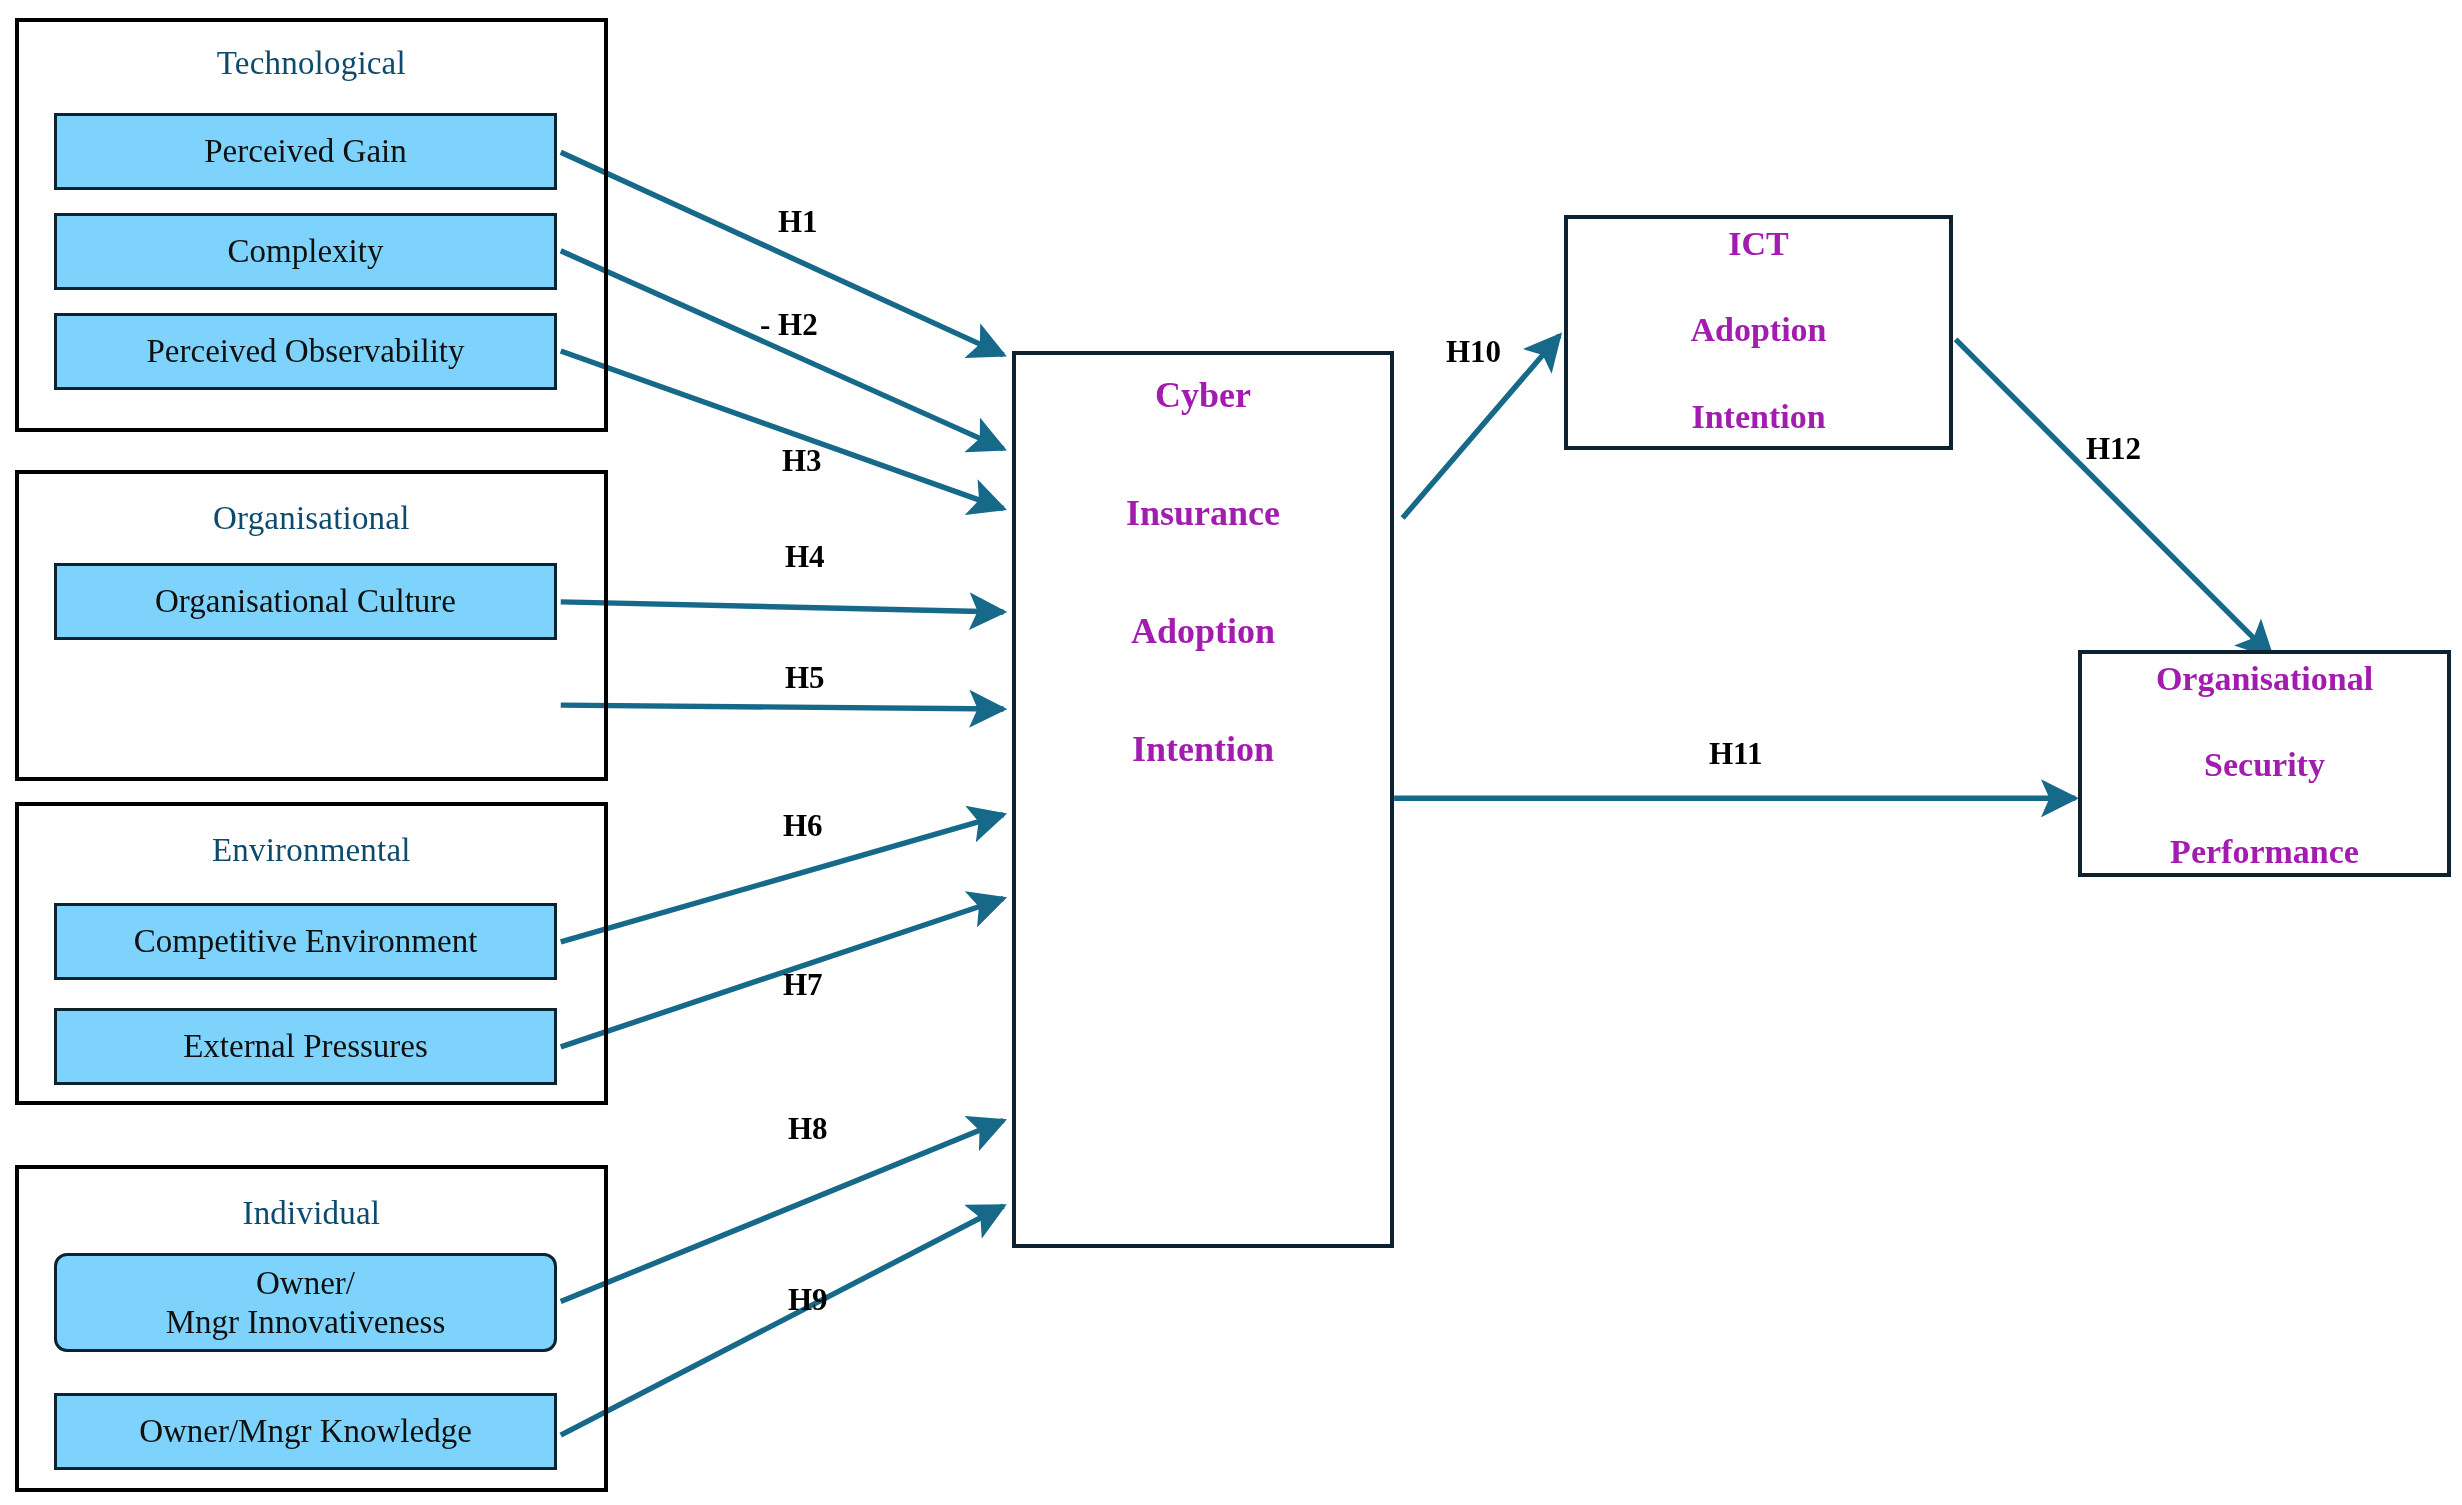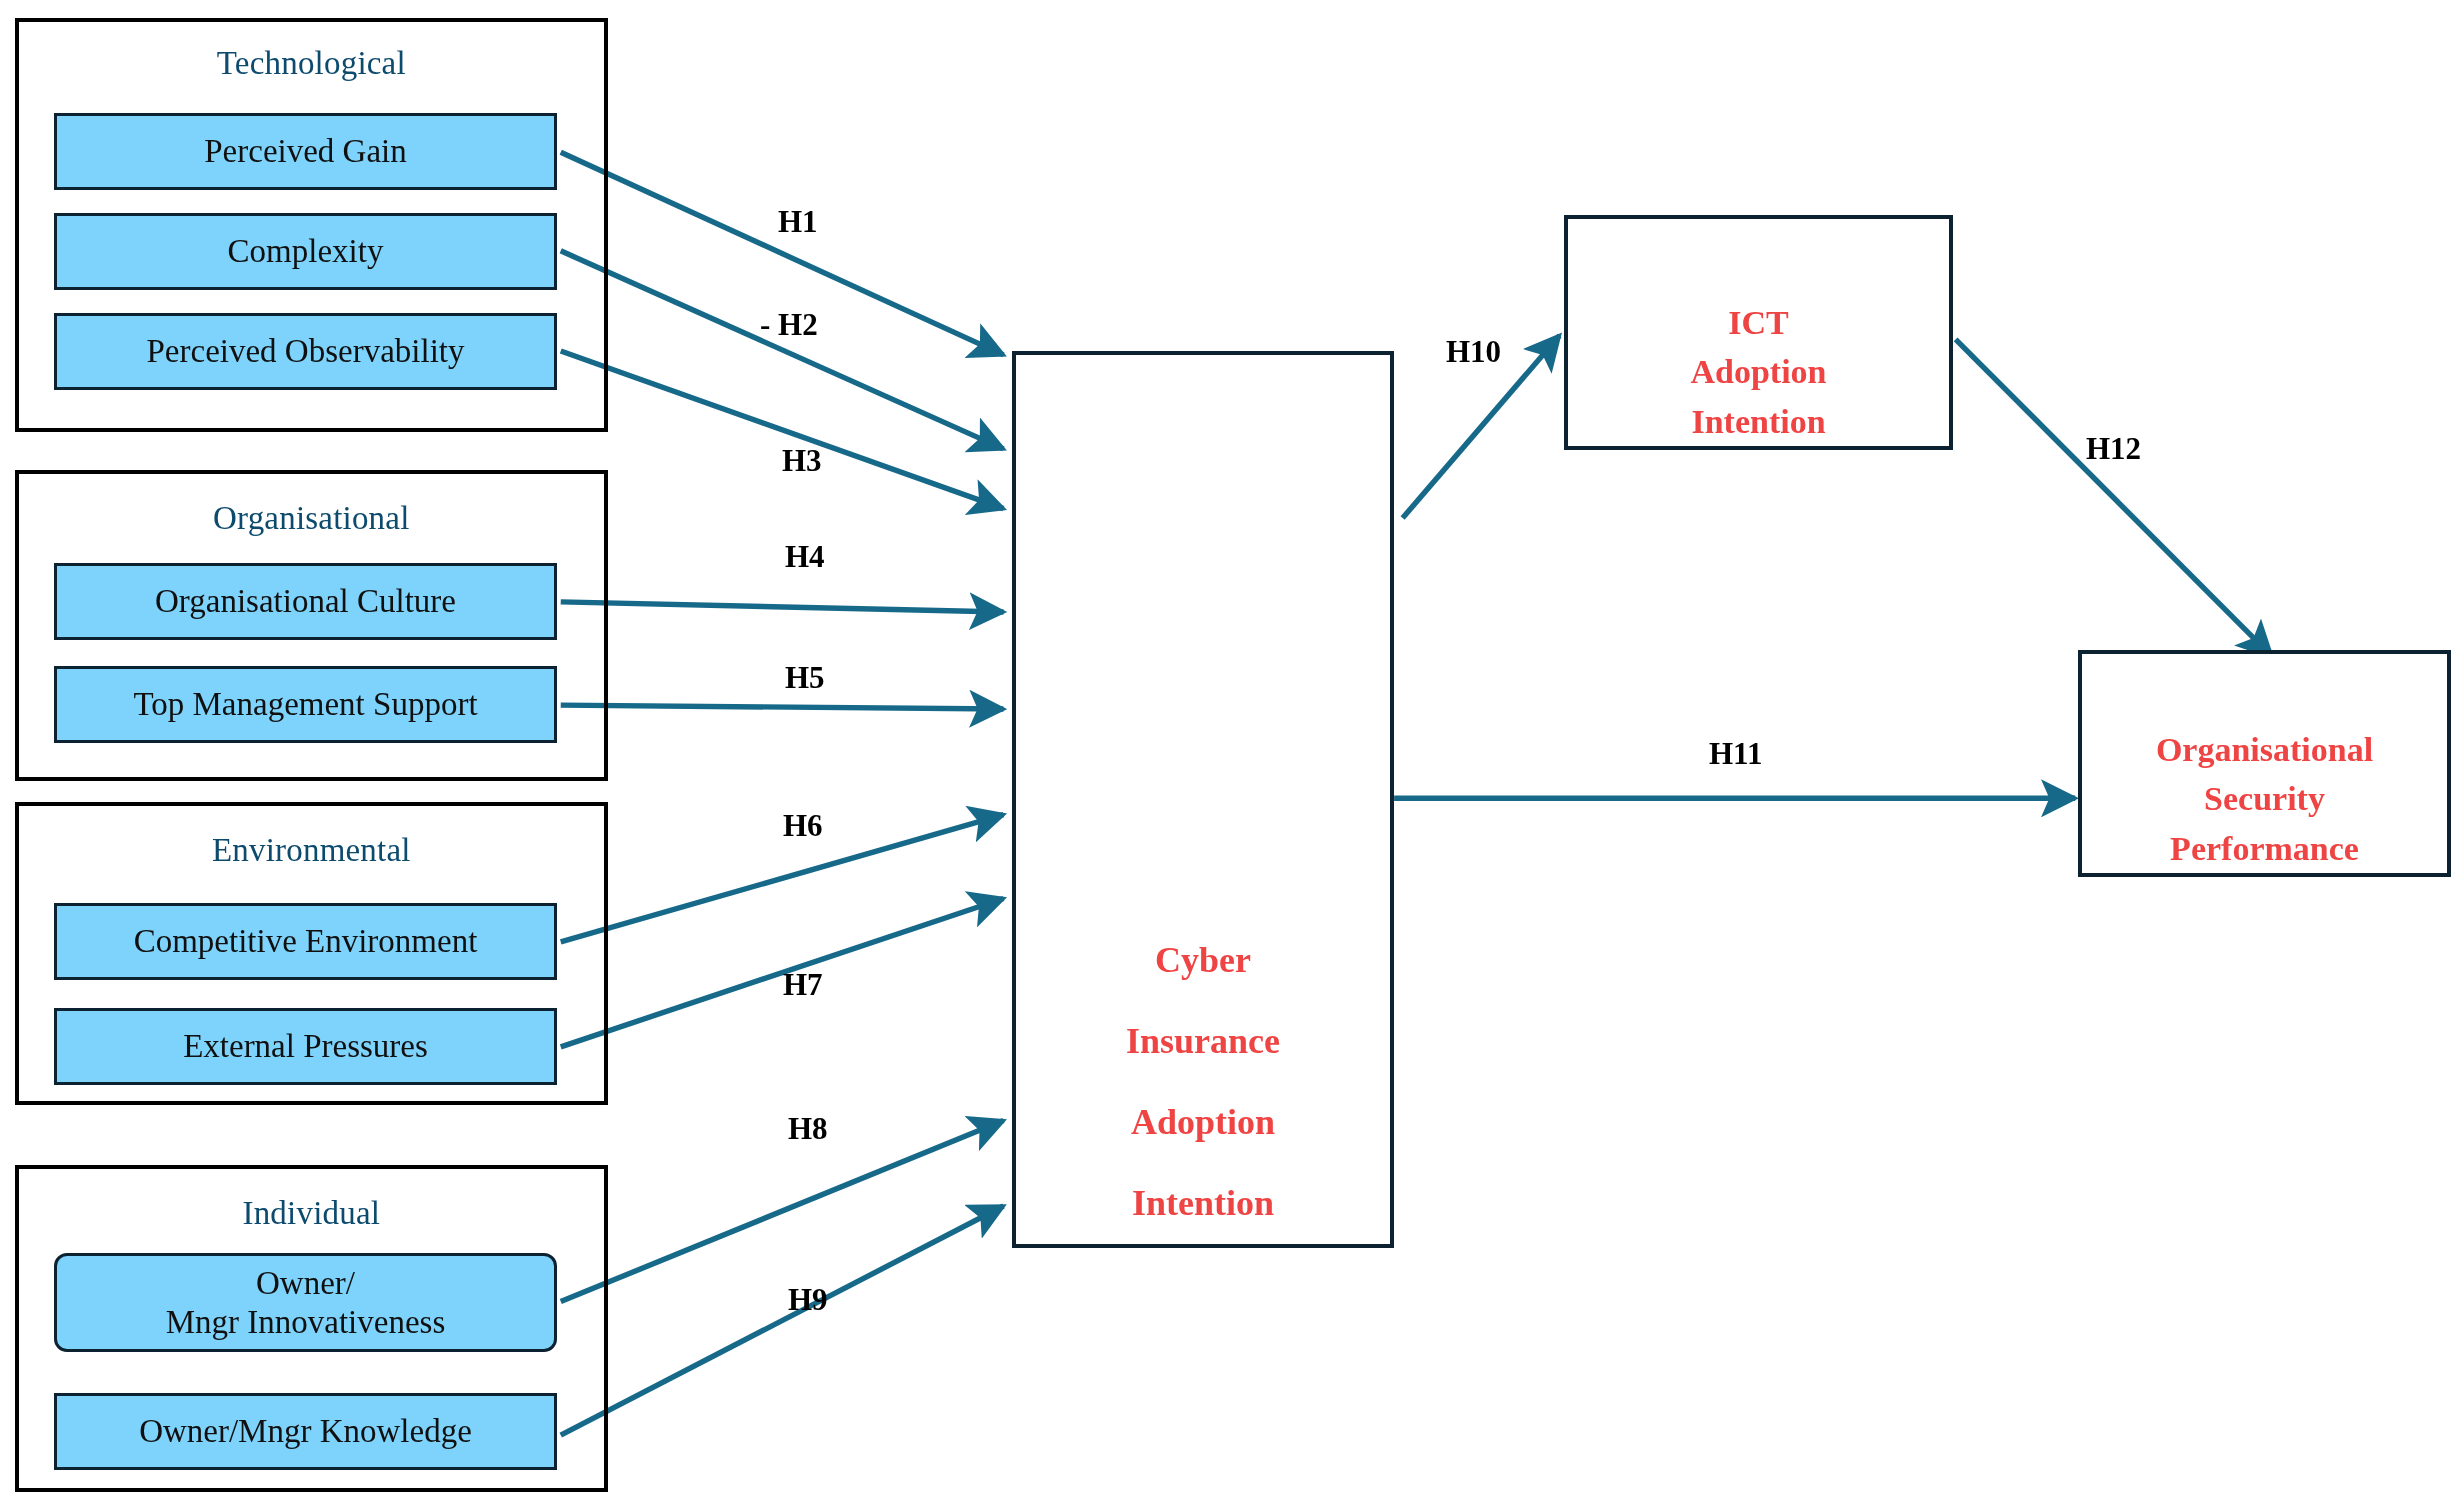--- a/index.html
+++ b/index.html
@@ -57,26 +57,27 @@
     color: #101010;
   }
   
   .bold-box {
     position: absolute;
     box-sizing: border-box;
     border: 4.7px solid #0c2230;
     background: #ffffff;
     display: flex;
     align-items: center;
-    justify-content: flex-end;
+    justify-content: flex-start;
     text-align: center;
     font-weight: bold;
     font-size: 34px;
     line-height: 1.45;
-    color: #ef4444;
+    color: #a21caf;
+    gap: 37px;
   }
   #core-box {
     font-size: 36px;
     line-height: 2.25;
   }
   
   .hyp-label {
     position: absolute;
     font-weight: bold;
     font-size: 31px;
@@ -134,23 +135,20 @@
   </div>
   <div class="construct-box" style="left:54px; top:313px; width:503px; height:77px;">
     <span>Perceived Observability</span>
   </div>
 
   <div class="group-box" style="left:14.8px; top:470px; width:593px; height:311px;">
     <div class="group-title" style="top:26px;">Organisational</div>
   </div>
   <div class="construct-box" style="left:54px; top:563px; width:503px; height:77px;">
     <span>Organisational Culture</span>
-  </div>
-  <div class="construct-box" style="left:54px; top:666px; width:503px; height:77px;">
-    <span>Top Management Support</span>
   </div>
 
   <div class="group-box" style="left:14.8px; top:802px; width:593px; height:303px;">
     <div class="group-title" style="top:26px;">Environmental</div>
   </div>
   <div class="construct-box" style="left:54px; top:903px; width:503px; height:77px;">
     <span>Competitive Environment</span>
   </div>
   <div class="construct-box" style="left:54px; top:1008px; width:503px; height:77px;">
     <span>External Pressures</span>

